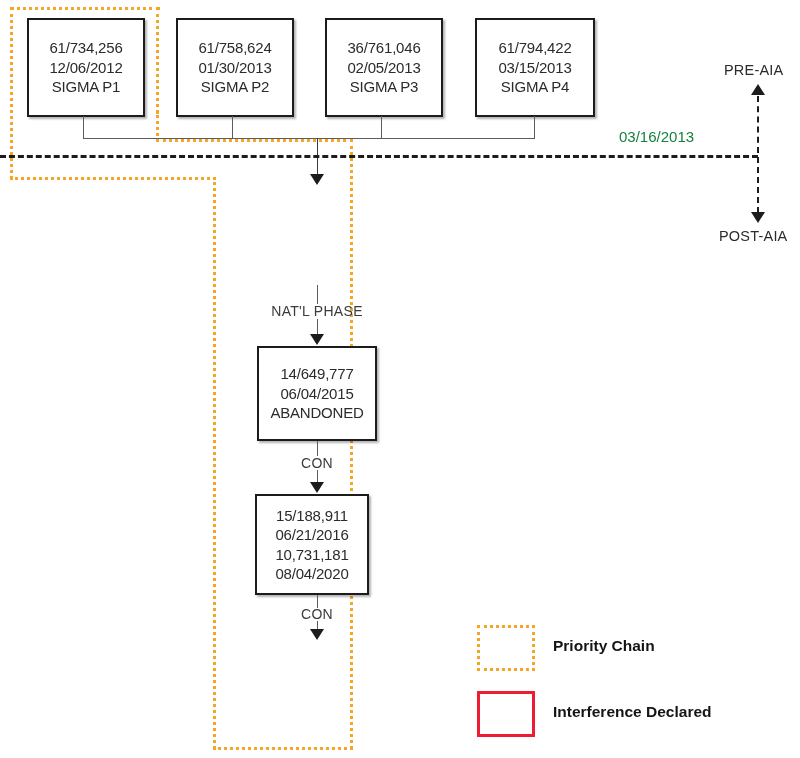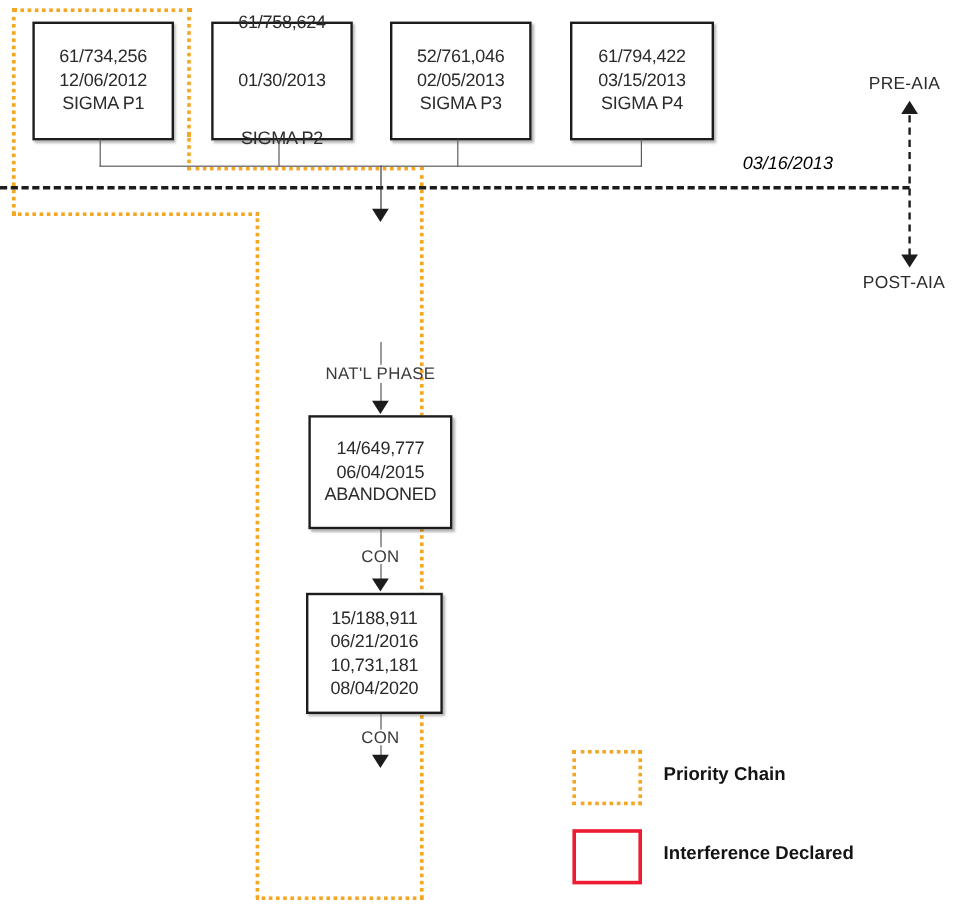--- a/index.html
+++ b/index.html
@@ -90,23 +90,22 @@
     border-top: 3px dashed #1c1c1c;
   }
   .aia-dash-v {
     position: absolute;
     width: 0;
     border-left: 2.4px dashed #1c1c1c;
   }
   .aia-date {
     position: absolute;
     font-size: 15px;
-    color: #000000;
-    white-space: nowrap;
-    font-style: italic;
+    color: #15803d;
+    white-space: nowrap;
   }
   .aia-label {
     position: absolute;
     font-size: 14.5px;
     color: #2b2b2b;
     white-space: nowrap;
     letter-spacing: 0.2px;
   }
 
   
@@ -156,28 +155,28 @@
   <div class="pc-h abs" style="left:10px; top:177px; width:206px;"></div>
   <div class="pc-v abs" style="left:213px; top:177px; height:572px;"></div>
   <div class="pc-h abs" style="left:213px; top:747px; width:140px;"></div>
 
   <div class="app-box" style="left:27px; top:18px; width:118px; height:99px;">
     <span class="line">61/734,256</span>
     <span class="line">12/06/2012</span>
     <span class="line">SIGMA P1</span>
   </div>
 
-  <div class="app-box" style="left:176px; top:18px; width:118px; height:99px;gap:29px;">
+  <div class="app-box" style="left:176px; top:18px; width:118px; height:99px;">
     <span class="line">61/758,624</span>
     <span class="line">01/30/2013</span>
     <span class="line">SIGMA P2</span>
   </div>
 
   <div class="app-box" style="left:325px; top:18px; width:118px; height:99px;">
-    <span class="line">52/761,046</span>
+    <span class="line">36/761,046</span>
     <span class="line">02/05/2013</span>
     <span class="line">SIGMA P3</span>
   </div>
 
   <div class="app-box" style="left:475px; top:18px; width:120px; height:99px;">
     <span class="line">61/794,422</span>
     <span class="line">03/15/2013</span>
     <span class="line">SIGMA P4</span>
   </div>
 

